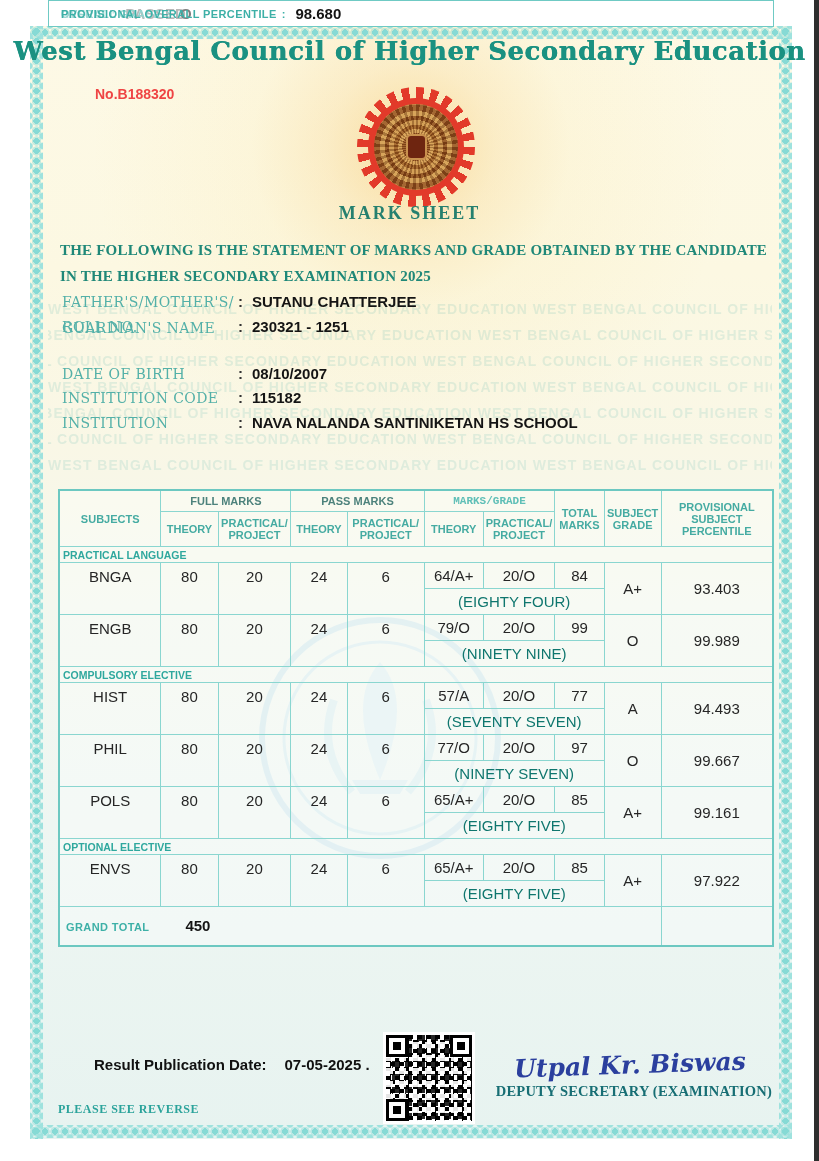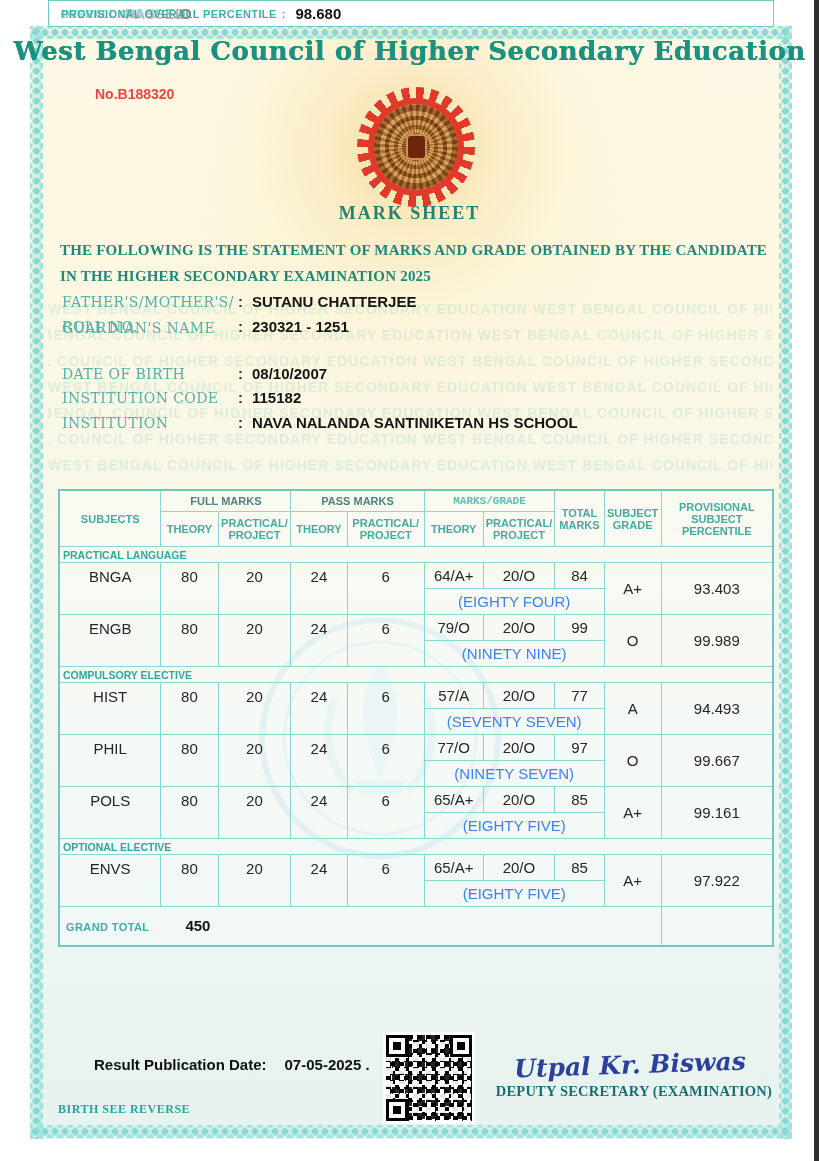--- a/index.html
+++ b/index.html
@@ -76,21 +76,21 @@
   .marks-table{border:2px solid #6cc8c1;}
   .marks-table thead th{font-size:11px;font-weight:bold;color:#45aba2;line-height:12px;text-align:center;}
   .marks-table thead .grp-dark{color:#4d827c;}
   .marks-table thead .grp-light{color:#5fbfb7;font-family:Liberation Mono, monospace;}
   .marks-table thead tr.r1 th{height:20px;}
   .marks-table thead tr.r2 th{height:34px;}
   .section-row td{height:15px;font-size:10.5px;font-weight:bold;color:#2fa89e;text-align:left;padding-left:3px;}
   .row-a td{height:25px;font-size:15px;color:#262626;text-align:center;}
   .row-a td.span2{vertical-align:top;padding-top:5px;}
   .row-a td.mid{vertical-align:middle;}
-  .row-b td{height:25px;font-size:15px;color:#3b82f6;text-align:center;}
+  .row-b td{height:25px;font-size:15px;color:#0f766e;text-align:center;}
   .grand-row td{height:38px;}
   .grand-label{font-size:11px;font-weight:bold;color:#3db0a7;letter-spacing:.4px;margin-left:4px;}
   .grand-val{font-size:15px;font-weight:bold;color:#141414;margin-left:36px;}
 
   
   .summary-row{position:absolute;left:48px;width:726px;height:27px;border:1px solid #6fcac4;
     background:rgba(255,255,255,0.45);display:flex;align-items:center;padding-left:12px;box-sizing:border-box;z-index:2;}
   .summary-row:nth-of-type(1){top:931px;} .summary-row:nth-of-type(2){top:961px;}
   .summary-row:nth-of-type(3){top:992px;}
   .s-label{font-size:11px;font-weight:bold;color:#3db0a7;letter-spacing:.4px;}
@@ -373,16 +373,16 @@
       <div class="finder tl"></div>
       <div class="finder tr"></div>
       <div class="finder bl"></div>
     </div>
 
     <div class="sign-block">
       <span class="signature">Utpal Kr. Biswas</span>
       <div class="signatory-title">DEPUTY SECRETARY (EXAMINATION)</div>
     </div>
 
-    <div class="reverse-note">BIRTH SEE REVERSE</div>
+    <div class="reverse-note">PLEASE SEE REVERSE</div>
   </div>
   <div class="scan-edge"></div>
 </div>
 
 </body></html>

